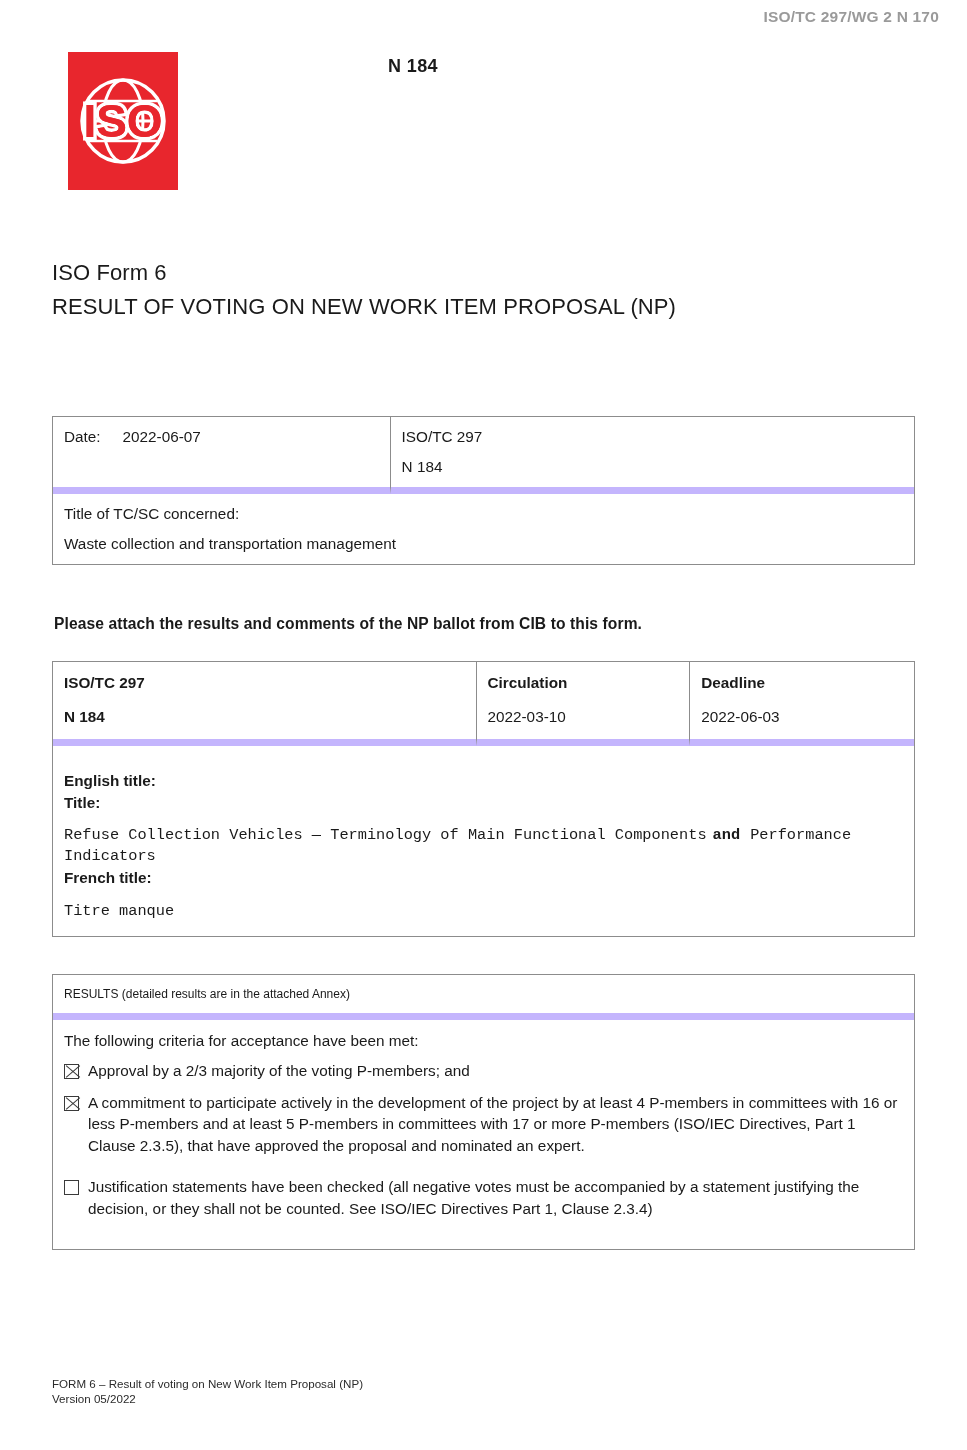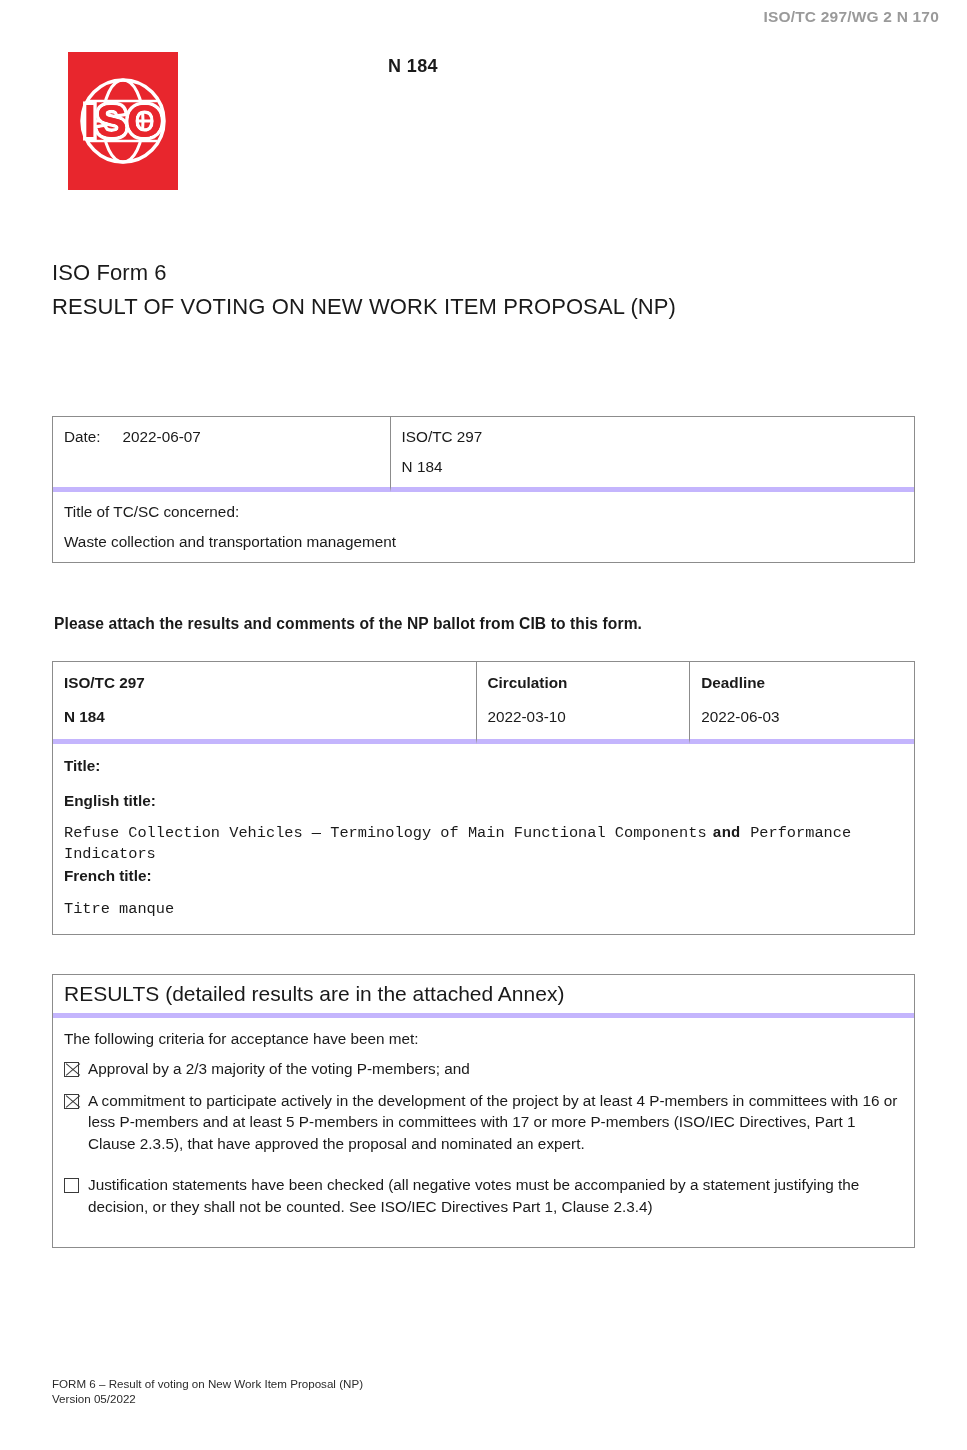--- a/index.html
+++ b/index.html
@@ -74,21 +74,21 @@
     background: #fff;
   }
   .row { display: flex; }
   .cell {
     box-sizing: border-box;
     padding: 9px 10px 9px 11px;
     font-size: 15.3px;
     line-height: 22px;
   }
   .bdr-r { border-right: 1px solid #8c8c8c; }
-  .bdr-b { border-bottom: 5px solid #c4b5fd; }
+  .bdr-b { border-bottom: 7px solid #c4b5fd; }
   .b { font-weight: bold; }
 
   
   #tbl-meta { left: 52px; top: 416px; width: 863px; }
   #tbl-meta .r1 .c1 { width: 338px; }
   #tbl-meta .r1 .c2 { width: 524px; }
   #tbl-meta .r2 .c1 { width: 862px; }
   .meta-date-label { display: inline-block; }
   .meta-date-value { display: inline-block; margin-left: 22px; }
   .tc-line2 { margin-top: 8px; }
@@ -112,21 +112,21 @@
   #tbl-ballot .r1 .sub { margin-top: 12px; }
   #tbl-ballot .rtitle .c1 { width: 862px; padding-top: 11px; padding-bottom: 14px; }
   .title-line { margin: 0; }
   .gap-sm { margin-top: 11px; font-family: Liberation Mono, monospace; }
   .gap-md { margin-top: 13px; }
   .engtitle-text { line-height: 21px; }
   .engtitle-text .and { font-weight: bold; margin: 0 10px 0 6px; }
 
   
   #tbl-results { left: 52px; top: 974px; width: 863px; }
-  #tbl-results .hdr .c1 { width: 862px; padding-top: 8px; padding-bottom: 8px; font-size: 21px; }
+  #tbl-results .hdr .c1 { width: 862px; padding-top: 8px; padding-bottom: 8px; font-size: 12px; }
   #tbl-results .body { width: 862px; padding: 10px 14px 20px 11px; }
   .res-intro { font-size: 15.3px; line-height: 22px; margin-bottom: 8px; }
   .crit {
     display: flex;
     align-items: flex-start;
     margin-bottom: 10px;
   }
   .crit .txt {
     font-size: 15.3px;
     line-height: 21.5px;
@@ -223,22 +223,22 @@
         <div class="b">Circulation</div>
         <div class="sub">2022-03-10</div>
       </div>
       <div class="cell c3 bdr-b">
         <div class="b">Deadline</div>
         <div class="sub">2022-06-03</div>
       </div>
     </div>
     <div class="row rtitle">
       <div class="cell c1">
+        <div class="b title-line gap-md">English title:</div>
         <div class="b title-line">Title:</div>
-        <div class="b title-line gap-md">English title:</div>
         <div class="engtitle-text gap-sm">
           <span>Refuse Collection Vehicles — Terminology of Main Functional Components</span><span class="and">and</span><span>Performance Indicators</span>
         </div>
         <div class="b title-line">French title:</div>
         <div class="gap-sm">Titre manque</div>
       </div>
     </div>
   </div>
 
   <div class="tbl" id="tbl-results">

